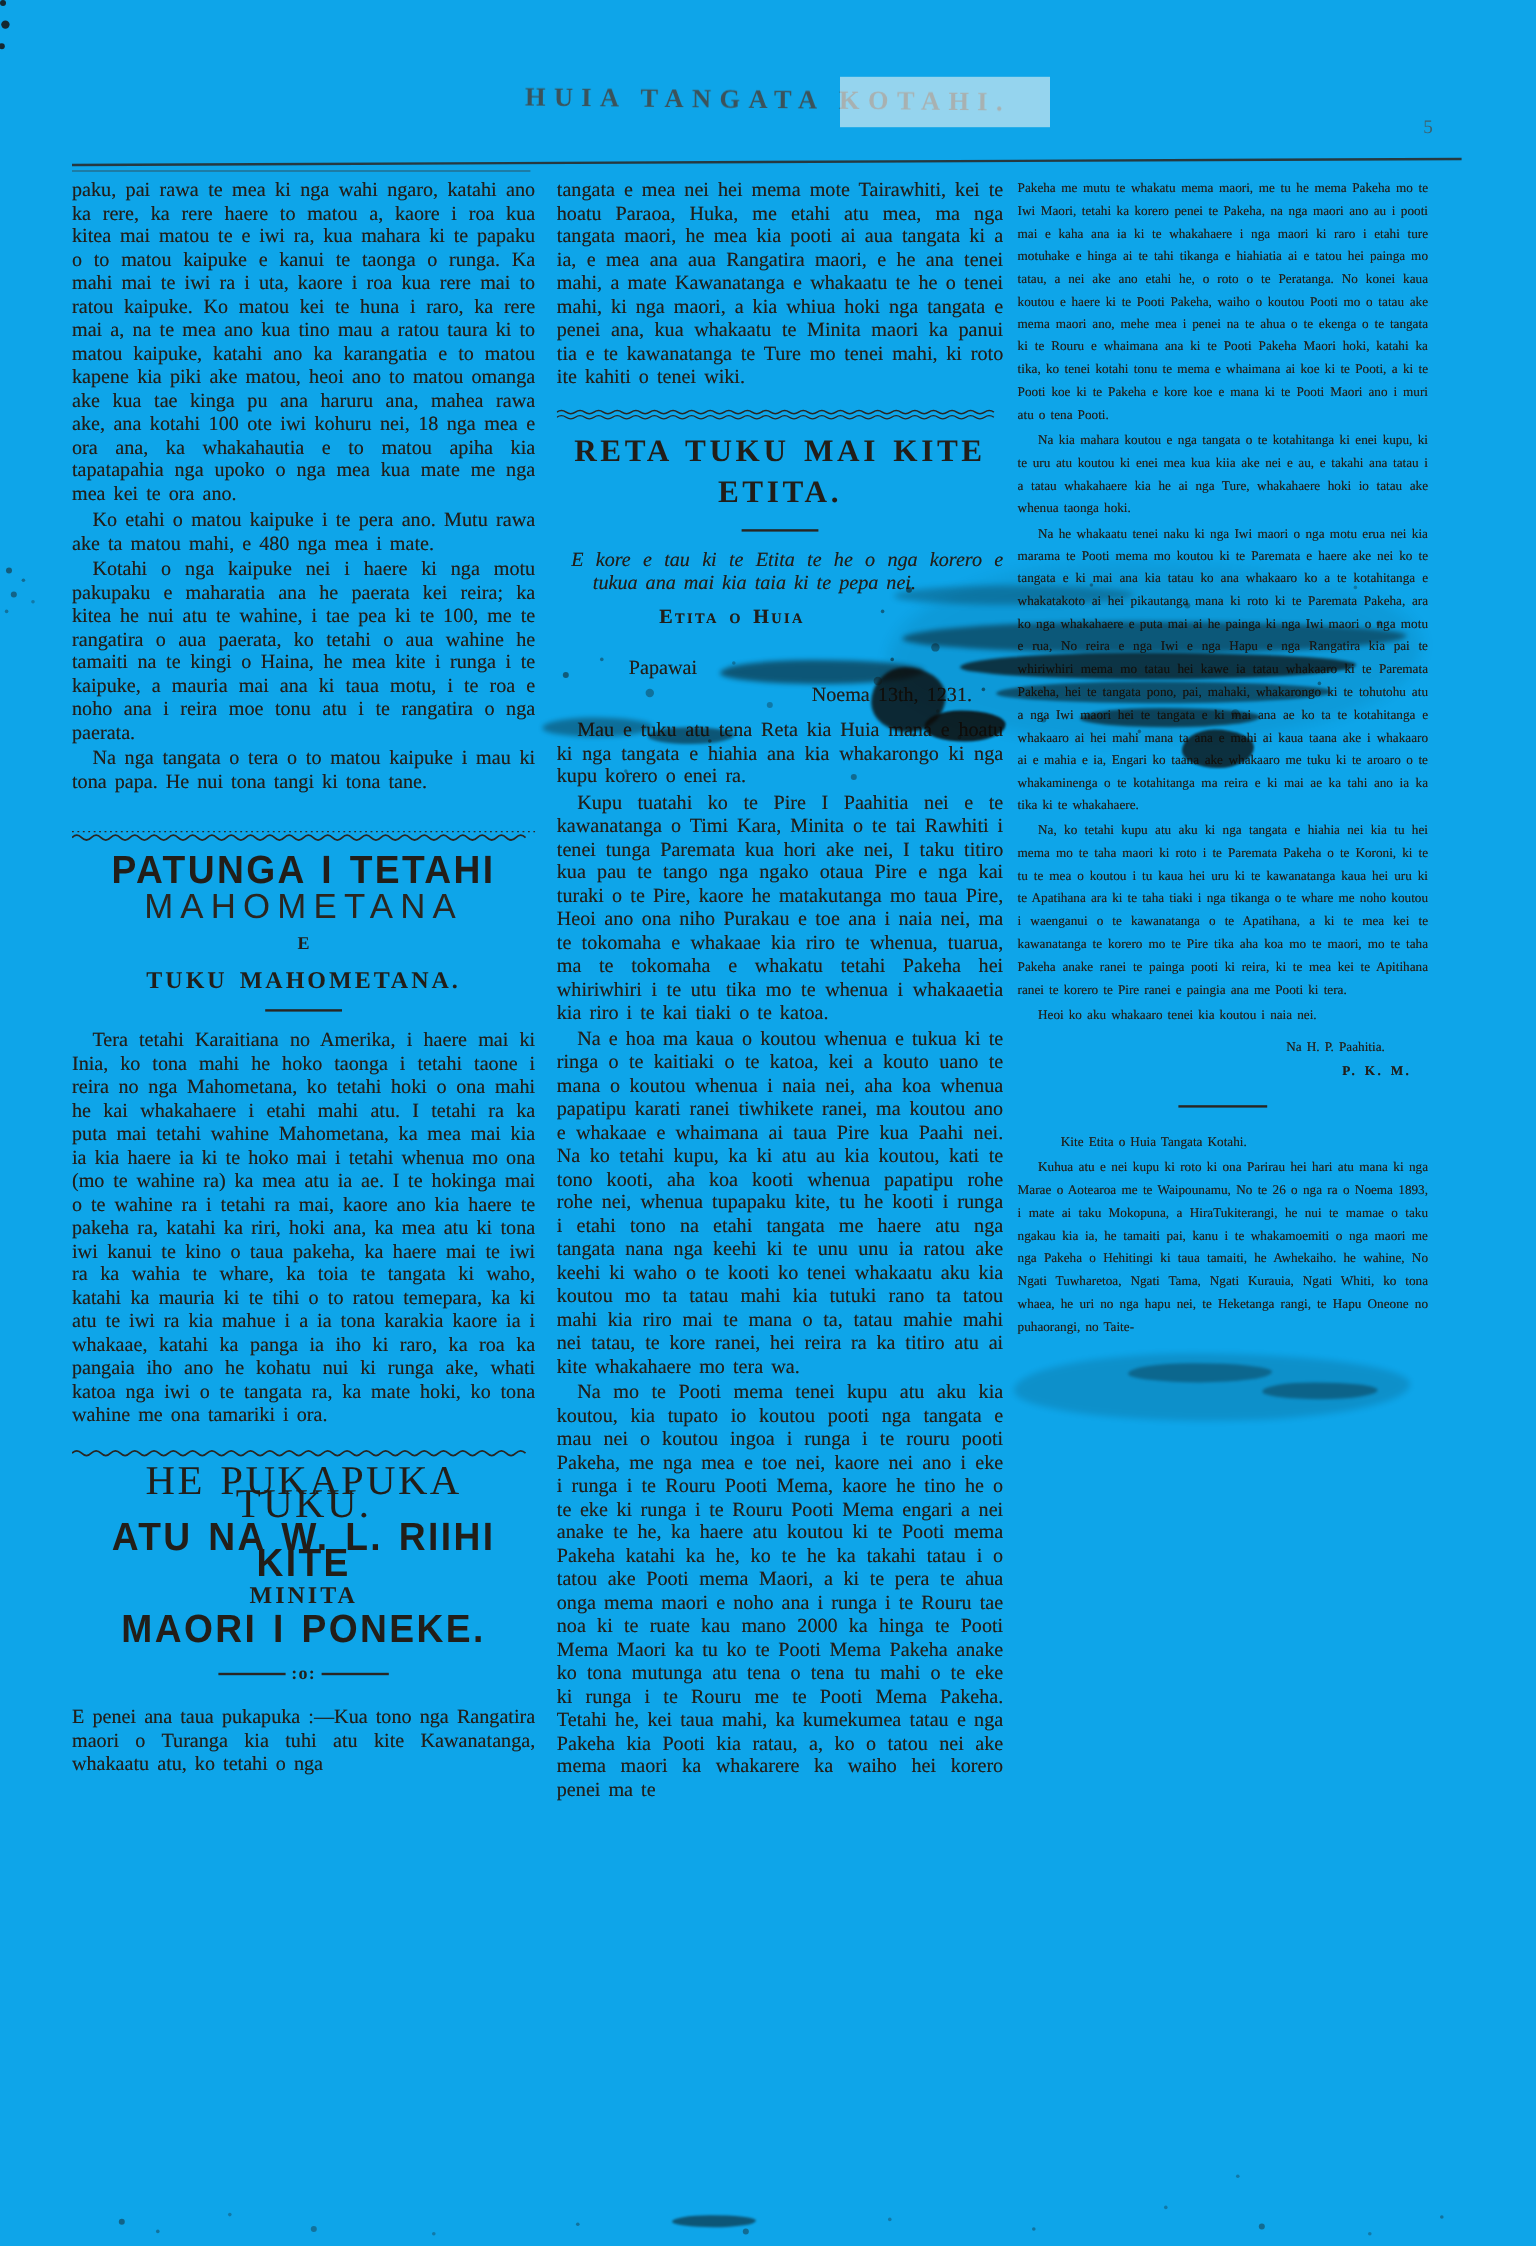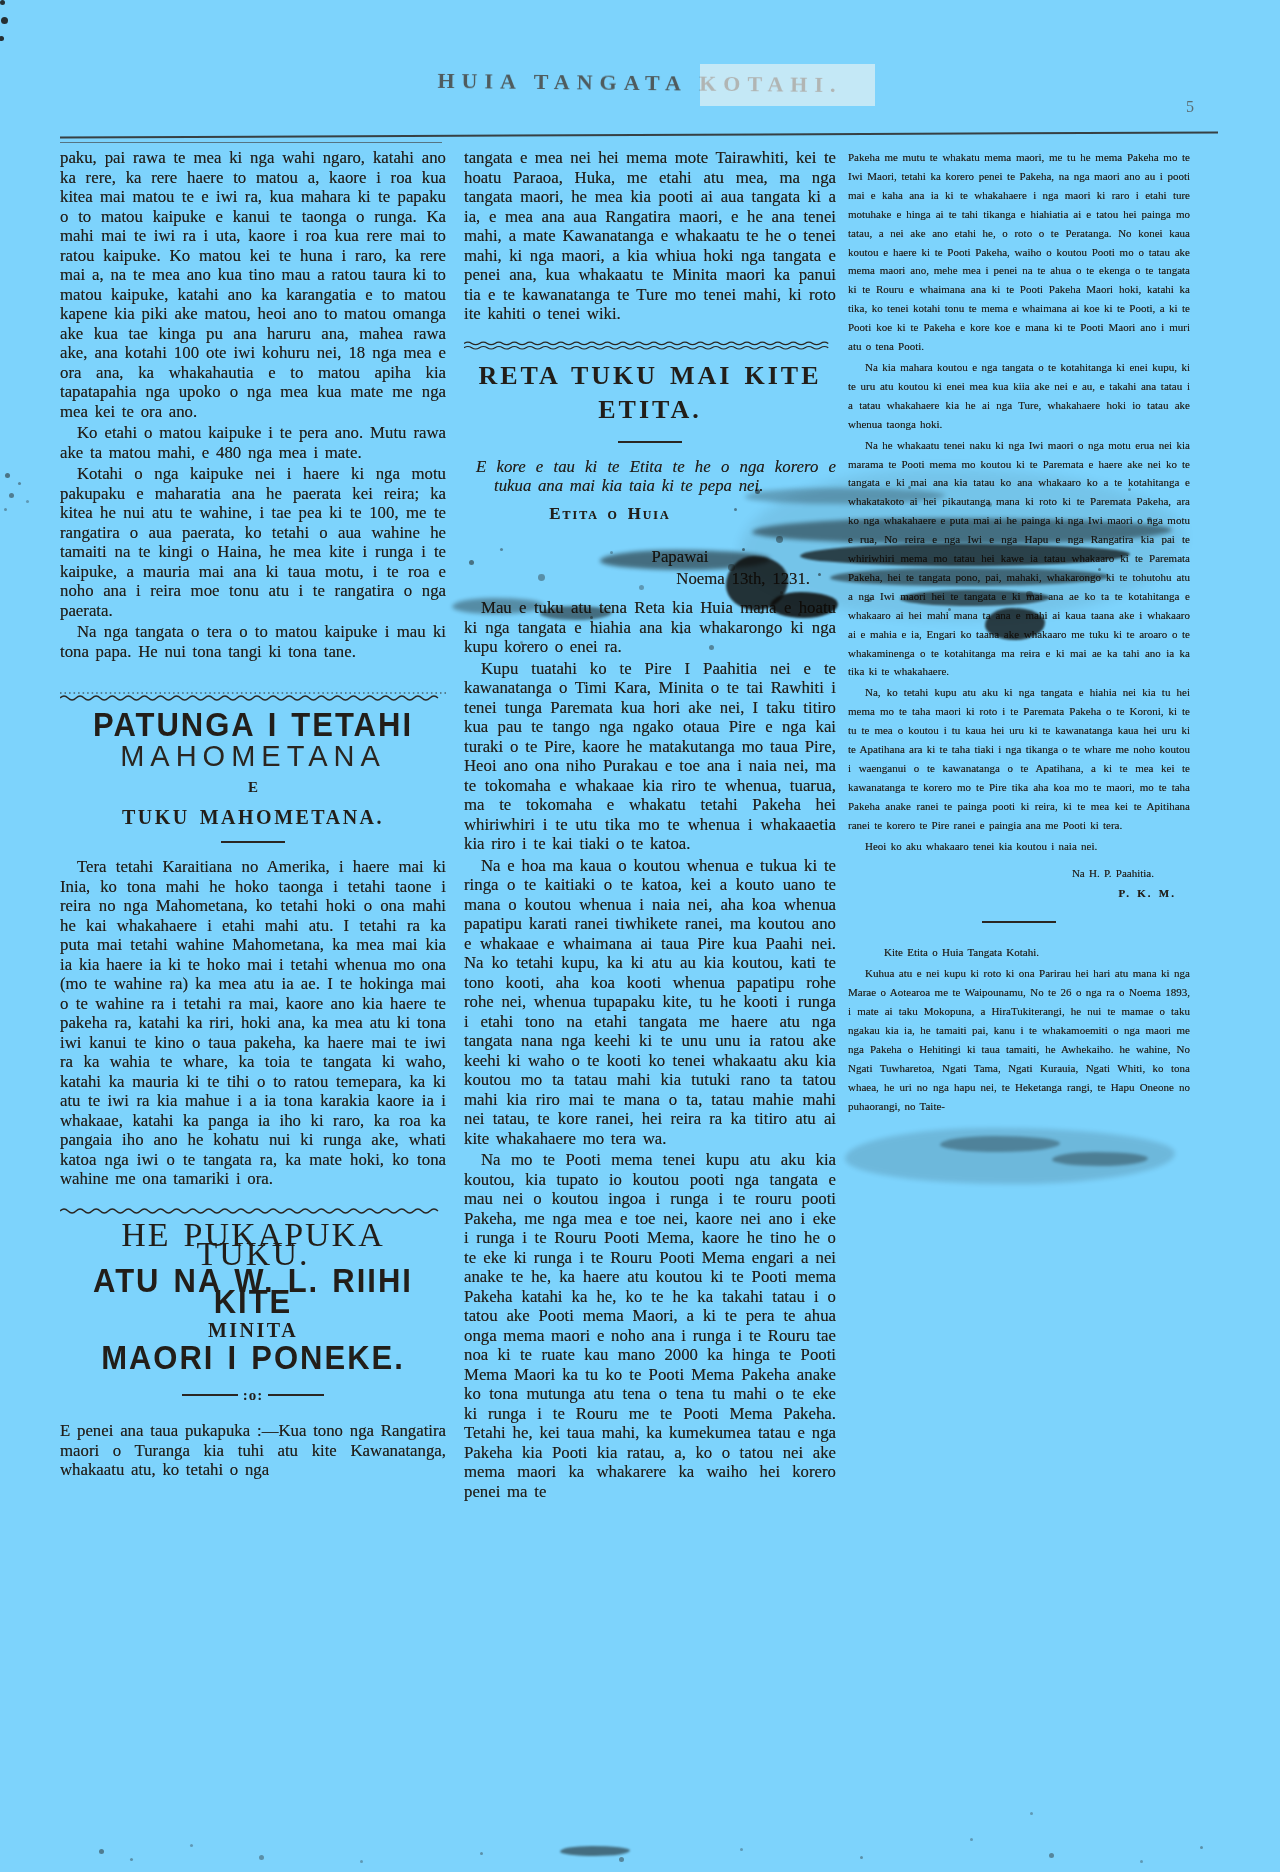--- a/index.html
+++ b/index.html
@@ -1,17 +1,17 @@
 <!DOCTYPE html>
 <html><head>
 <meta charset="utf-8">
 <style>
   html,body{margin:0;padding:0;}
   body{width:1280px;height:1872px;background:#edebe5;}
-  .page{position:relative;width:1280px;height:1872px;background:#7dd3fc;overflow:hidden;
+  .page{position:relative;width:1280px;height:1872px;background:#0ea5e9;overflow:hidden;
         font-family:"Liberation Serif","DejaVu Serif",serif;color:#221e19;
         text-rendering:optimizeLegibility;}
   .page *{box-sizing:border-box;}
 
   
   .masthead{position:absolute;top:70px;left:0;width:100%;text-align:center;
     font-size:22px;font-weight:bold;letter-spacing:7px;color:#45413b;
     transform:rotate(0.6deg);opacity:.82;filter:blur(.3px);}
   .masthead-fade{position:absolute;left:700px;top:64px;width:175px;height:42px;
     background:rgba(248,247,242,.58);pointer-events:none;}
@@ -39,21 +39,21 @@
   .h-serif-reta{font-size:26px;font-weight:700;letter-spacing:3px;text-align:center;
     line-height:1.25;margin:2px 0;}
   .short-rule{width:64px;height:2px;background:#2a2622;margin:14px auto 14px;}
   .o-divider{display:flex;align-items:center;justify-content:center;gap:5px;margin:18px 0 16px;}
   .o-divider .dash{width:56px;height:2px;background:#2a2622;}
   .o-label{font-weight:700;font-size:15px;letter-spacing:1px;}
 
   .editor-note{font-style:italic;padding-left:30px;text-indent:-18px !important;margin:12px 0 8px 0 !important;}
   .sig-line{text-align:center;padding-right:80px;font-variant:small-caps;letter-spacing:2px;
     font-weight:700;margin:8px 0 2px 0 !important;text-indent:0 !important;}
-  .place-line{text-align:center;padding-left:60px;margin:24px 0 0 0 !important;text-indent:0 !important;}
+  .place-line{text-align:left;padding-left:60px;margin:24px 0 0 0 !important;text-indent:0 !important;}
   .date-line{text-align:right;padding-right:26px;margin:2px 0 10px 0 !important;text-indent:0 !important;}
 
   .signoff-name{text-align:right;padding-right:36px;text-indent:0 !important;margin:8px 0 0 0 !important;}
   .signoff-initials{text-align:right;padding-right:14px;font-weight:600;letter-spacing:2px;
     text-indent:0 !important;margin:2px 0 6px 0 !important;}
   .rule-center{width:74px;height:2px;background:#2a2622;margin:18px auto 20px;}
   .salutation{text-indent:36px !important;margin-bottom:2px !important;}
 
   
   .divider{margin:30px 0 12px;}

